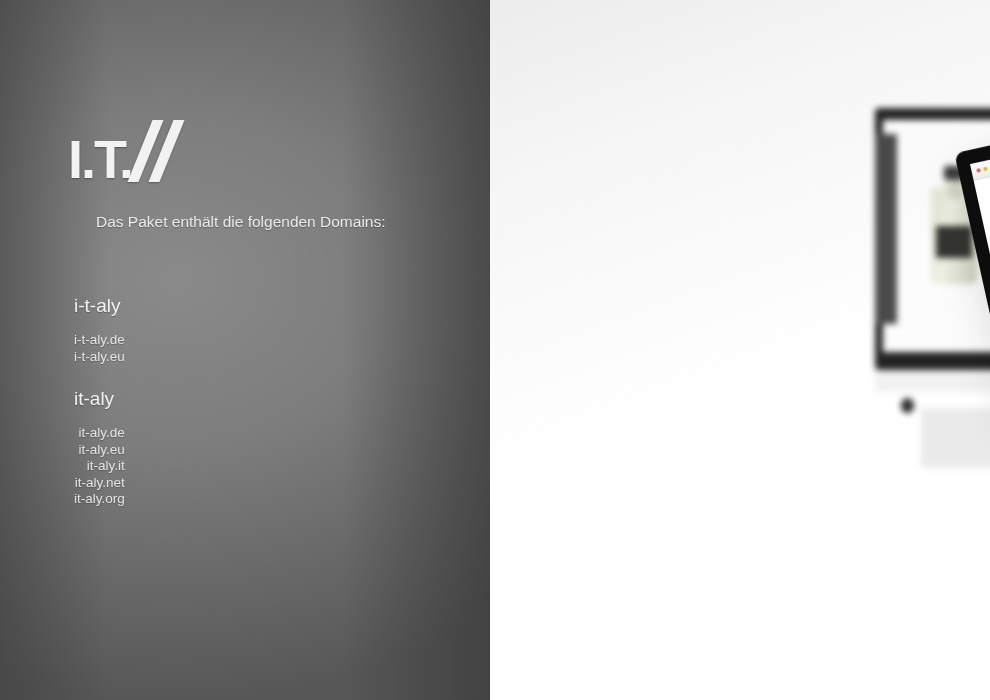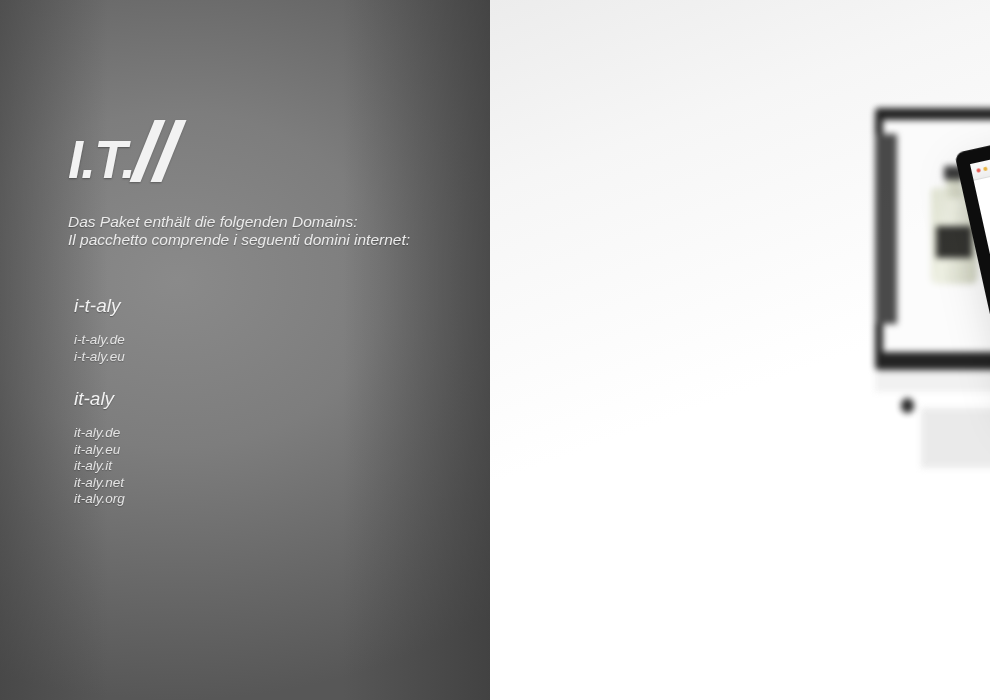--- a/index.html
+++ b/index.html
@@ -10,21 +10,20 @@
     position:relative;
   }
   .stage { position:absolute; inset:0; width:990px; height:700px; overflow:hidden; }
 
   
   .left-panel {
     position:absolute; left:0; top:0; width:490px; height:700px;
     background:
       radial-gradient(ellipse 520px 420px at 36% 40%, #8a8a8a 0%, #7d7d7d 40%, #6b6b6b 68%, #575757 100%);
     overflow:hidden;
-    font-style:italic;
   }
   .left-panel::after{
     content:""; position:absolute; inset:0;
     background:linear-gradient(90deg, rgba(60,60,60,.55) 0%, rgba(120,120,120,0) 22%, rgba(120,120,120,0) 70%, rgba(55,55,55,.65) 100%);
     pointer-events:none;
   }
 
   
   .logo {
     position:absolute; left:68px; top:116px;
@@ -51,32 +50,33 @@
   .logo .slashes i.s1 { left:6px; }
   .logo .slashes i.s2 { left:27px; }
   .logo .part-b { font-size:54px; letter-spacing:0px; }
 
   
   .intro {
     position:absolute; left:68px; top:213px; z-index:3;
     color:#ebebeb; font-size:15.5px; line-height:17.5px;
     text-shadow:0 1px 1px rgba(0,0,0,.28);
   }
-  .intro div { white-space:nowrap; }
+  .intro div { white-space:nowrap;margin-left:28px; }
 
   .domain-groups { position:absolute; left:68px; top:294px; z-index:3; }
   .dgroup { margin-bottom:22px;margin-left:6px; }
   .dgroup-title {
     color:#f2f2f2; font-size:19px; line-height:24px; margin-bottom:14px;
     text-shadow:0 1px 1px rgba(0,0,0,.3);
   }
   .dlist { list-style:none; }
   .dlist li {
     color:#e4e4e4; font-size:13.5px; line-height:16.5px;
     text-shadow:0 1px 1px rgba(0,0,0,.25);
+    text-align:right;
   }
 
   
   .right-panel {
     position:absolute; left:490px; top:0; width:500px; height:700px;
     background:linear-gradient(160deg,#ececec 0%, #f6f6f6 22%, #ffffff 55%, #ffffff 100%);
     overflow:hidden;
   }
   .right-panel::after{
     content:""; position:absolute; left:0; bottom:0; width:100%; height:170px;
@@ -177,21 +177,20 @@
     <div class="logo">
       <span class="part-a">I.T.</span>
       <span class="slashes">
         <i class="s1"></i>
           <i class="s2"></i>
       </span>
     </div>
 
     <div class="intro">
       <div>Das Paket enthält die folgenden Domains:</div>
-      <div>Il pacchetto comprende i seguenti domini internet:</div>
     </div>
 
     <div class="domain-groups">
 
       <div class="dgroup">
         <div class="dgroup-title">i-t-aly</div>
         <ul class="dlist">
           <li>i-t-aly.de</li>
           <li>i-t-aly.eu</li>
         </ul>

